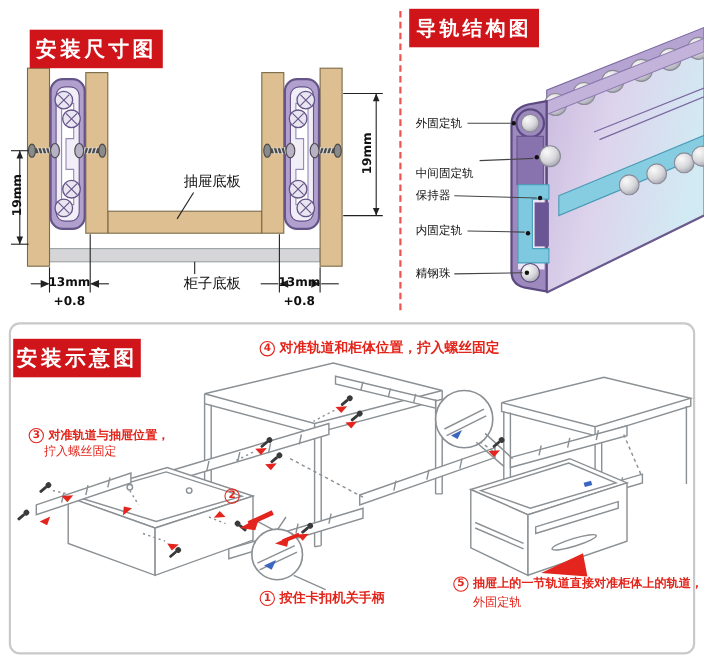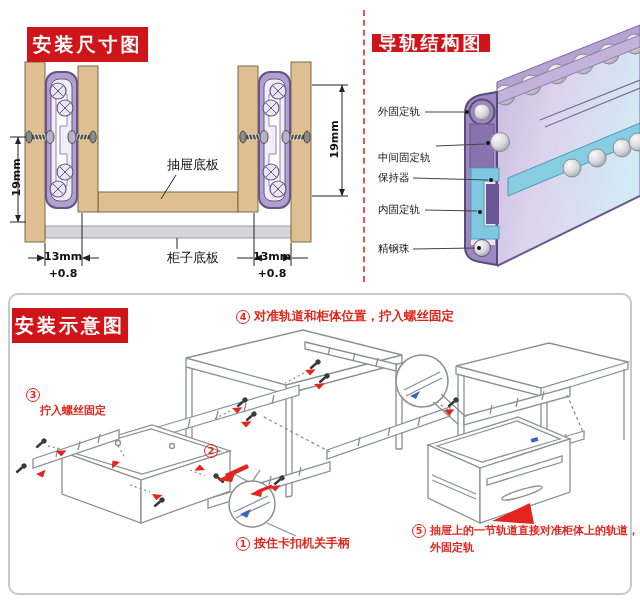--- a/index.html
+++ b/index.html
@@ -8,21 +8,21 @@
   font-family:"DejaVu Sans","Liberation Sans",sans-serif;color:#111}
 .stage svg{position:absolute;display:block}
 .badge{position:absolute;background:#d0151a;color:#fff;font-weight:bold;letter-spacing:3px;
   display:flex;align-items:center;justify-content:center;white-space:nowrap}
 .lbl{position:absolute;white-space:nowrap;color:#101010}
 .rot{transform:rotate(-90deg);transform-origin:center center;text-align:center}
 .dim{font-weight:600;text-align:center}
 .step{position:absolute;display:flex;align-items:center;color:#e2241b;font-weight:bold;white-space:nowrap}
 .num{display:inline-flex;flex:none;width:14px;height:14px;margin-right:4px;border:1.4px solid #e2241b;
   border-radius:50%;align-items:center;justify-content:center;font-size:9.5px;line-height:1}
-.step2nd{position:absolute;color:#e2241b;font-weight:bold;white-space:nowrap}
+.step2nd{position:absolute;color:#e2241b;font-weight:normal;white-space:nowrap}
 .panelbox{position:absolute;left:8px;top:293px;width:624px;height:302px;background:#fff;
   border:2px solid #c9c9c9;border-radius:10px}
 .dashsep{position:absolute;left:363px;top:10px;height:272px;width:0;border-left:2px dashed #ef5350}
 </style>
 </head>
 <body>
 
 <div class="stage">
 
   <svg style="left:0;top:0" width="360" height="290" viewBox="0 0 360 290">
@@ -277,21 +277,21 @@
 
     <line x1="248" y1="466" x2="226" y2="476" stroke="#e3251d" stroke-width="4.5"></line>
     <polygon points="218,480 236,470 232,482" fill="#e3251d"></polygon>
     <line x1="272" y1="486" x2="257" y2="492" stroke="#e3251d" stroke-width="3.5"></line>
     <polygon points="250,494 263,488 261,497" fill="#e3251d"></polygon>
 
     <polygon points="492,521 530,503 534,524" fill="#e3251d"></polygon>
   </svg>
 
   <div class="badge" style="left:27px;top:27px;width:121px;height:35px;font-size:19px">安装尺寸图</div>
-  <div class="badge" style="left:372px;top:34px;width:118px;height:18px;font-size:18px">导轨结构图</div>
+  <div class="badge" style="left:372px;top:8px;width:118px;height:35px;font-size:18px">导轨结构图</div>
   <div class="badge" style="left:12px;top:308px;width:116px;height:35px;font-size:19px">安装示意图</div>
 
   <div class="lbl rot dim" style="left:-2px;top:172px;width:36px;font-size:11px">19mm</div>
   <div class="lbl rot dim" style="left:316px;top:134px;width:36px;font-size:11px">19mm</div>
   <div class="lbl dim" style="left:44px;top:250px;width:38px;font-size:11px">13mm</div>
   <div class="lbl dim" style="left:44px;top:267px;width:38px;font-size:11px">+0.8</div>
   <div class="lbl dim" style="left:253px;top:250px;width:38px;font-size:11px">13mm</div>
   <div class="lbl dim" style="left:253px;top:267px;width:38px;font-size:11px">+0.8</div>
   <div class="lbl" style="left:167px;top:156px;font-size:13px">抽屉底板</div>
   <div class="lbl" style="left:167px;top:249px;font-size:13px">柜子底板</div>
@@ -302,20 +302,21 @@
   <div class="lbl" style="left:378px;top:203px;font-size:10.5px">内固定轨</div>
   <div class="lbl" style="left:378px;top:242px;font-size:10.5px">精钢珠</div>
 
   <div class="step" style="left:236px;top:308px;font-size:12.5px">
     <span class="num">4</span>
     <span>对准轨道和柜体位置，拧入螺丝固定</span>
   </div>
 
   <div class="step" style="left:26px;top:388px;font-size:11px">
     <span class="num">3</span>
+    <span>对准轨道与抽屉位置，</span>
   </div>
   <div class="step2nd" style="left:40px;top:403px;font-size:11px">拧入螺丝固定</div>
 
   <div class="step" style="left:204px;top:444px;font-size:12.5px">
     <span class="num">2</span>
   </div>
 
   <div class="step" style="left:236px;top:535px;font-size:12px">
     <span class="num">1</span>
     <span>按住卡扣机关手柄</span>

